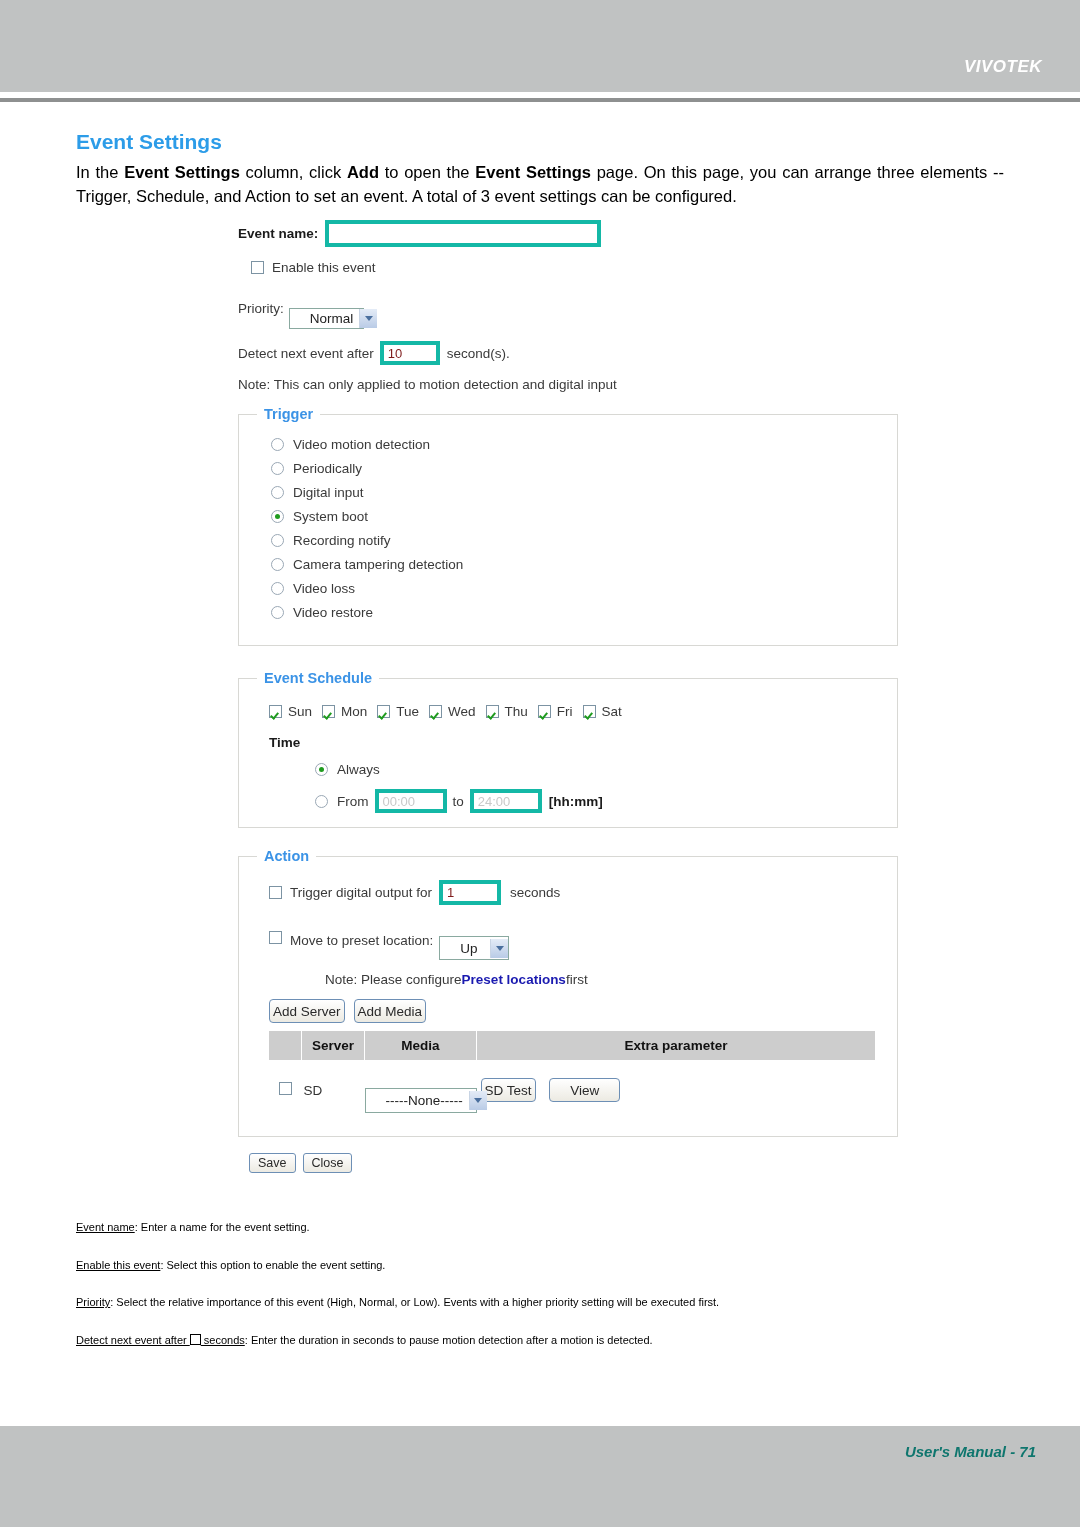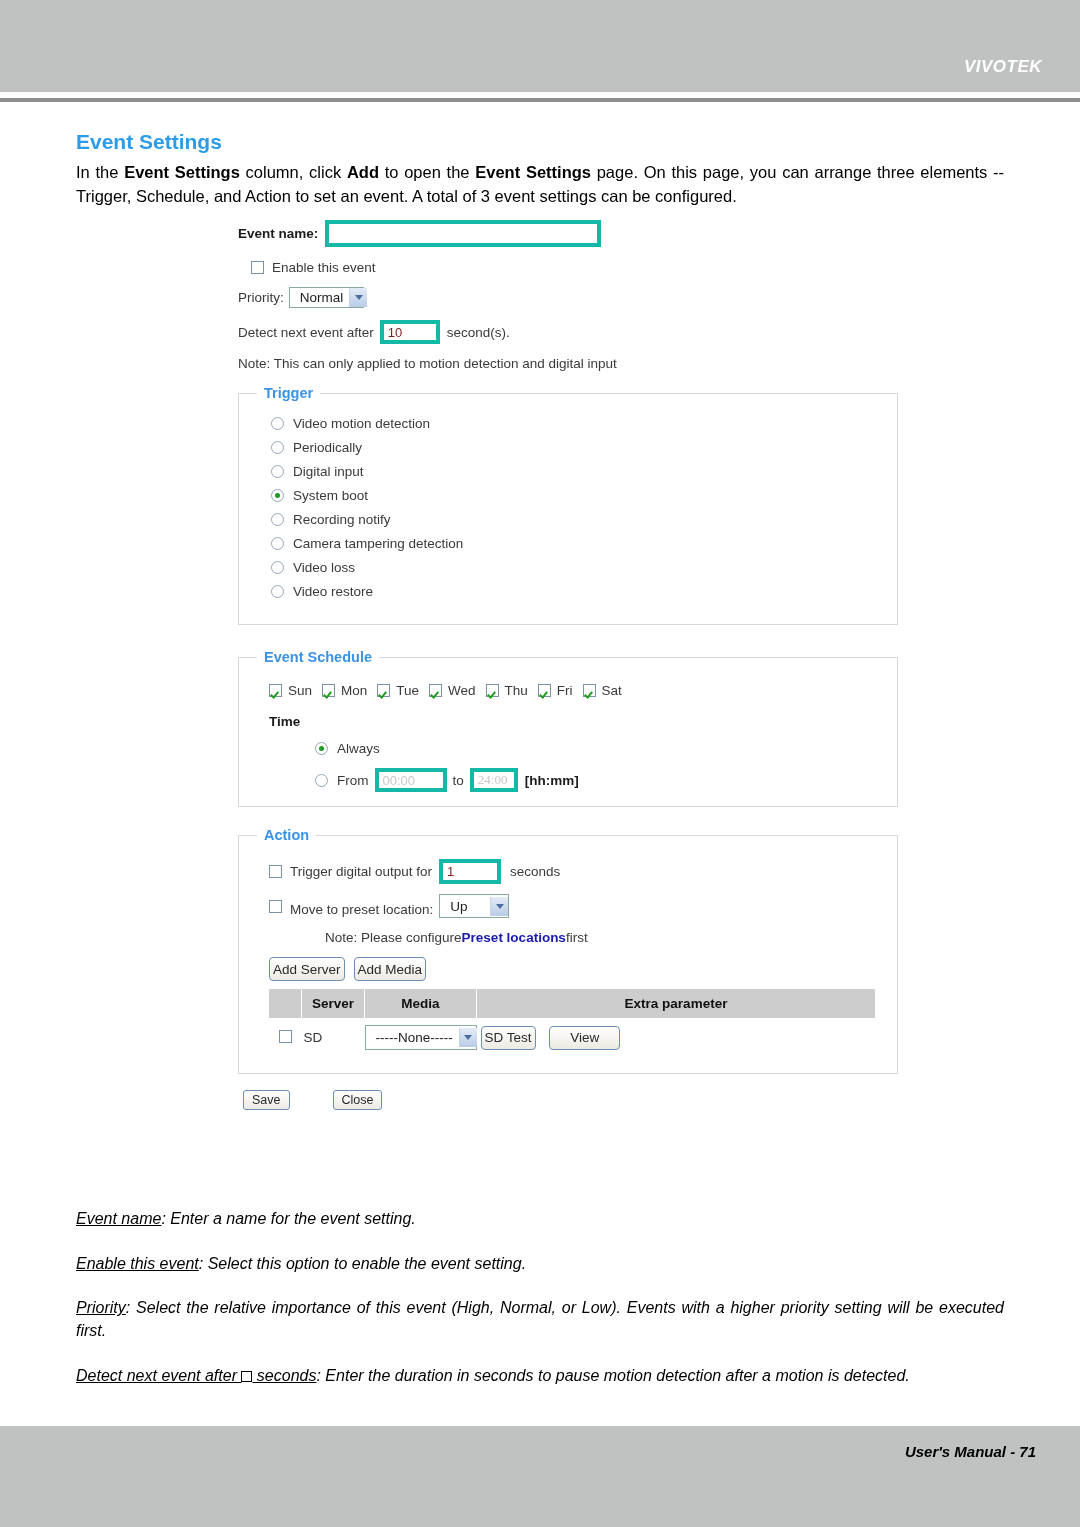--- a/index.html
+++ b/index.html
@@ -46,21 +46,21 @@
     width: 1080px; height: 101px;
     background: #c0c2c2;
   }
   .footer-text {
     position: absolute;
     right: 44px;
     top: 1444px;
     font-size: 15px;
     font-style: italic;
     font-weight: bold;
-    color: #000000;
+    color: #0f766e;
     line-height: 1;
   }
 
   
   .content {
     position: absolute;
     left: 76px;
     top: 130px;
     width: 928px;
   }
@@ -147,24 +147,25 @@
   }
 
   
   .sel {
     display: inline-flex;
     align-items: center;
     border: 1px solid #8aa9a0;
     background: #fff;
     height: 21px;
     box-sizing: border-box;
-    padding-left: 10px;
+    padding-left: 20px;
     font-size: 13.5px;
     color: #222;
     position: relative;
+    margin-top: 21px;
   }
   .sel .sel-val { flex: 1 1 auto; white-space: nowrap; }
   .sel .arrow {
     width: 17px;
     height: 19px;
     margin-left: 6px;
     background: linear-gradient(#e4ecf7, #b9cbe6);
     border-left: 1px solid #c8d4e4;
     display: flex; align-items: center; justify-content: center;
     flex: 0 0 auto;
@@ -241,25 +242,24 @@
   }
 
   
   .descs {
     position: absolute;
     left: 76px;
     top: 1208px;
     width: 928px;
   }
   .descs p {
-    margin: 0 0 22px 0;
-    font-size: 16px;
+    margin: 12px 0 22px 0;
+    font-size: 11px;
     line-height: 1.42;
     text-align: justify;
-    font-style: italic;
   }
   .descs p:last-child { margin-bottom: 0; }
   .u { text-decoration: underline; }
   .inline-box {
     display: inline-block;
     width: 11px; height: 11px;
     border: 1.5px solid #000;
     box-sizing: border-box;
     vertical-align: baseline;
     position: relative;
@@ -374,21 +374,21 @@
       <div class="row" style="margin:0 0 12px 46px;">
         <span class="rb checked"></span>
         <span class="lbl" style="margin-left:9px;">Always</span>
       </div>
 
       <div class="row" style="margin-left:46px;">
         <span class="rb"></span>
         <span class="lbl" style="margin:0 6px 0 9px;">From</span>
         <input class="tf" type="text" style="width: 72px; height: 24px;" placeholder="00:00">
         <span class="lbl" style="margin:0 6px;">to</span>
-        <input class="tf" type="text" style="width: 48px; height: 24px; font-family: Liberation Serif, serif;" placeholder="24:00">
+        <input class="tf" type="text" style="width: 72px; height: 24px;" placeholder="24:00">
         <span class="lbl-bold" style="margin-left:7px;">[hh:mm]</span>
       </div>
     </div>
   </fieldset>
 
   <fieldset class="box" style="margin-top:20px;padding:6px 0 16px 0;">
     <legend>Action</legend>
 
     <div style="padding-left:30px;padding-right:22px;">
       <div class="row" style="margin:10px 0;">
@@ -442,21 +442,21 @@
             <td>
               <span class="btn" style="height:24px;margin-left:4px;">SD Test</span>
               <span class="btn" style="height:24px;margin-left:10px;padding:3px 20px;">View</span>
             </td>
           </tr>
         </tbody>
       </table>
     </div>
   </fieldset>
 
-  <div class="row" style="margin-top:16px;margin-left:5px;gap:36px;">
+  <div class="row" style="margin-top:16px;margin-left:11px;">
     <span class="btn small">Save</span>
     <span class="btn small" style="margin-left:7px;">Close</span>
   </div>
 </div>
 
 <div class="descs">
   <p><span class="u">Event name</span><span>: Enter a name for the event setting.</span></p>
   <p><span class="u">Enable this event</span><span>: Select this option to enable the event setting.</span></p>
   <p><span class="u">Priority</span><span>: Select the relative importance of this event (High, Normal, or Low). Events with a higher priority setting will be executed first.</span></p>
   <p><span class="u">Detect next event after </span><span class="inline-box"></span><span class="u"> seconds</span><span>: Enter the duration in seconds to pause motion detection after a motion is detected.</span></p>

